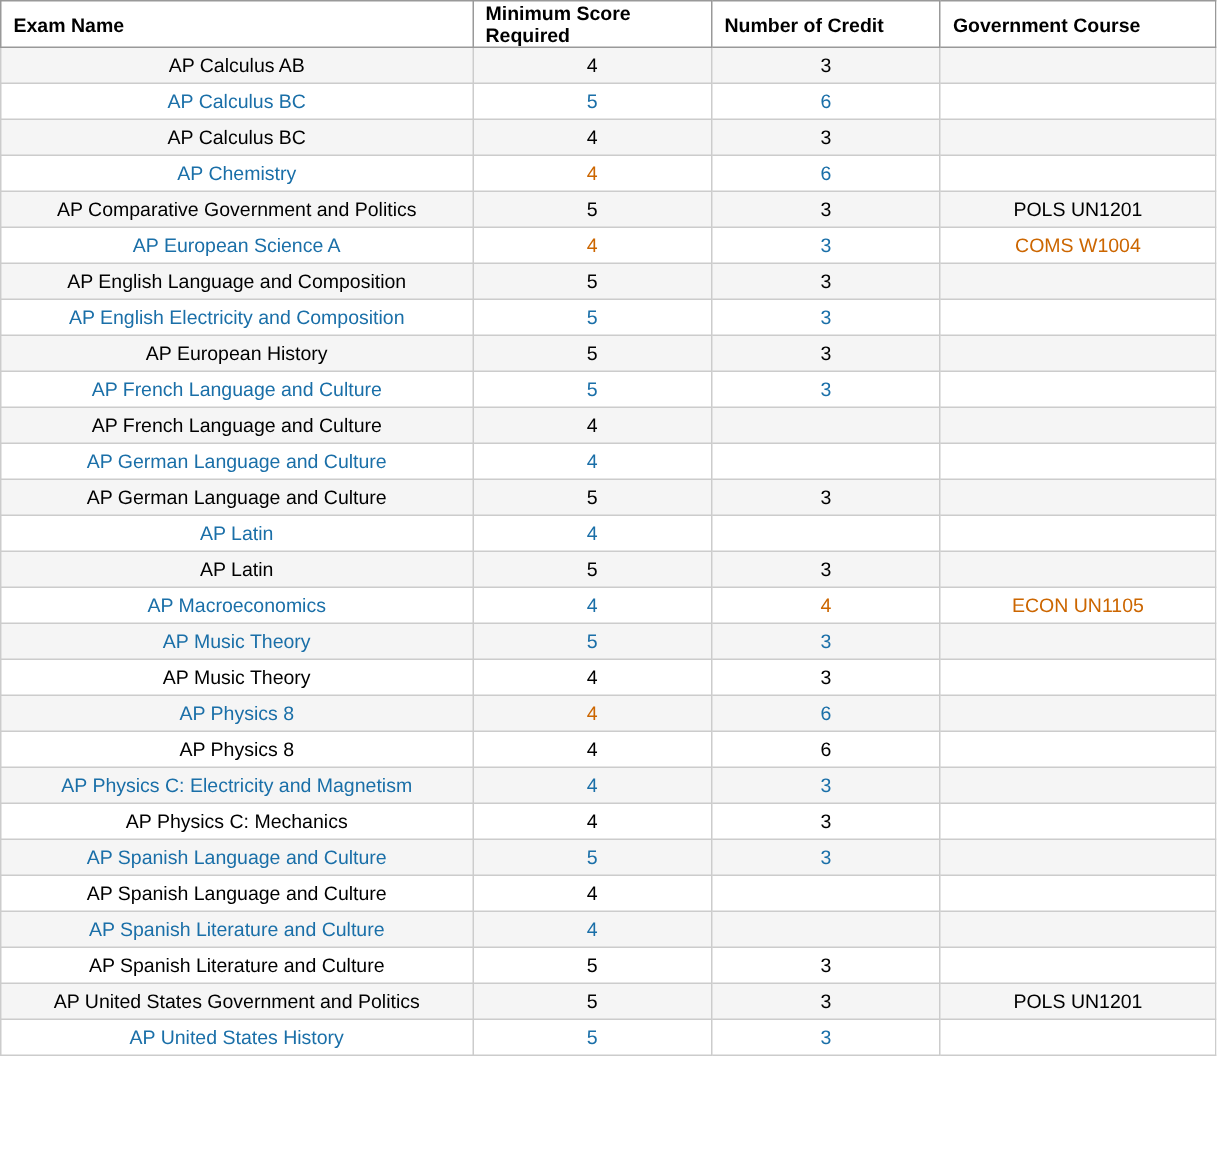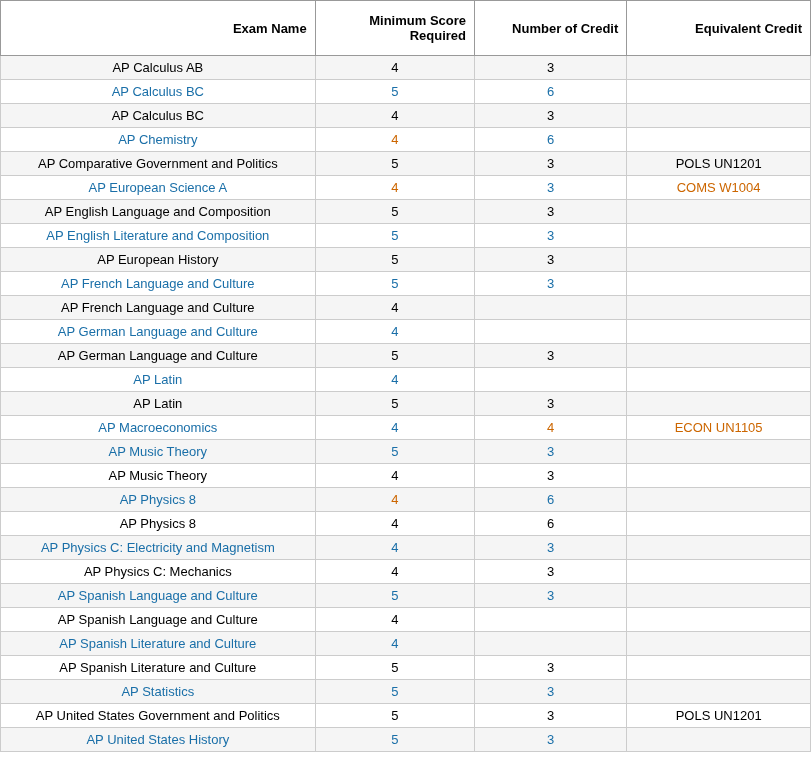--- a/index.html
+++ b/index.html
@@ -8,22 +8,22 @@
       font-size: 13px;
       background: #fff;
     }
     table {
       width: 811px;
       border-collapse: collapse;
     }
     th {
       background: #fff;
       border: 1px solid #999;
-      padding: 12px 8px;
-      text-align: right;
+      padding: 0 8px;
+      text-align: left;
       font-weight: bold;
       font-size: 13px;
     }
     td {
       border: 1px solid #ccc;
       padding: 4px 8px;
       text-align: center;
     }
     tr:nth-child(odd) td {
       background: #f5f5f5;
@@ -40,21 +40,21 @@
   </style>
 </head>
 <body>
 
 <table>
   <thead>
     <tr id="header-row">
       <th class="col-name">Exam Name</th>
       <th class="col-min">Minimum Score Required</th>
       <th class="col-num">Number of Credit</th>
-      <th class="col-equiv">Equivalent Credit</th>
+      <th class="col-equiv">Government Course</th>
     </tr>
   </thead>
   <tbody id="table-body">
       <tr>
         <td class="col-name"><span>AP Calculus AB</span></td>
         <td class="col-min"><span>4</span></td>
         <td class="col-num"><span>3</span></td>
         <td class="col-equiv"><span></span></td>
       </tr>
       <tr>
@@ -87,21 +87,21 @@
         <td class="col-num"><span class="blue">3</span></td>
         <td class="col-equiv"><span class="orange">COMS W1004</span></td>
       </tr>
       <tr>
         <td class="col-name"><span>AP English Language and Composition</span></td>
         <td class="col-min"><span>5</span></td>
         <td class="col-num"><span>3</span></td>
         <td class="col-equiv"><span></span></td>
       </tr>
       <tr>
-        <td class="col-name"><span class="blue">AP English Literature and Composition</span></td>
+        <td class="col-name"><span class="blue">AP English Electricity and Composition</span></td>
         <td class="col-min"><span class="blue">5</span></td>
         <td class="col-num"><span class="blue">3</span></td>
         <td class="col-equiv"><span></span></td>
       </tr>
       <tr>
         <td class="col-name"><span>AP European History</span></td>
         <td class="col-min"><span>5</span></td>
         <td class="col-num"><span>3</span></td>
         <td class="col-equiv"><span></span></td>
       </tr>
@@ -198,26 +198,20 @@
       <tr>
         <td class="col-name"><span class="blue">AP Spanish Literature and Culture</span></td>
         <td class="col-min"><span class="blue">4</span></td>
         <td class="col-num"><span></span></td>
         <td class="col-equiv"><span></span></td>
       </tr>
       <tr>
         <td class="col-name"><span>AP Spanish Literature and Culture</span></td>
         <td class="col-min"><span>5</span></td>
         <td class="col-num"><span>3</span></td>
-        <td class="col-equiv"><span></span></td>
-      </tr>
-      <tr>
-        <td class="col-name"><span class="blue">AP Statistics</span></td>
-        <td class="col-min"><span class="blue">5</span></td>
-        <td class="col-num"><span class="blue">3</span></td>
         <td class="col-equiv"><span></span></td>
       </tr>
       <tr>
         <td class="col-name"><span>AP United States Government and Politics</span></td>
         <td class="col-min"><span>5</span></td>
         <td class="col-num"><span>3</span></td>
         <td class="col-equiv"><span>POLS UN1201</span></td>
       </tr>
       <tr>
         <td class="col-name"><span class="blue">AP United States History</span></td>

